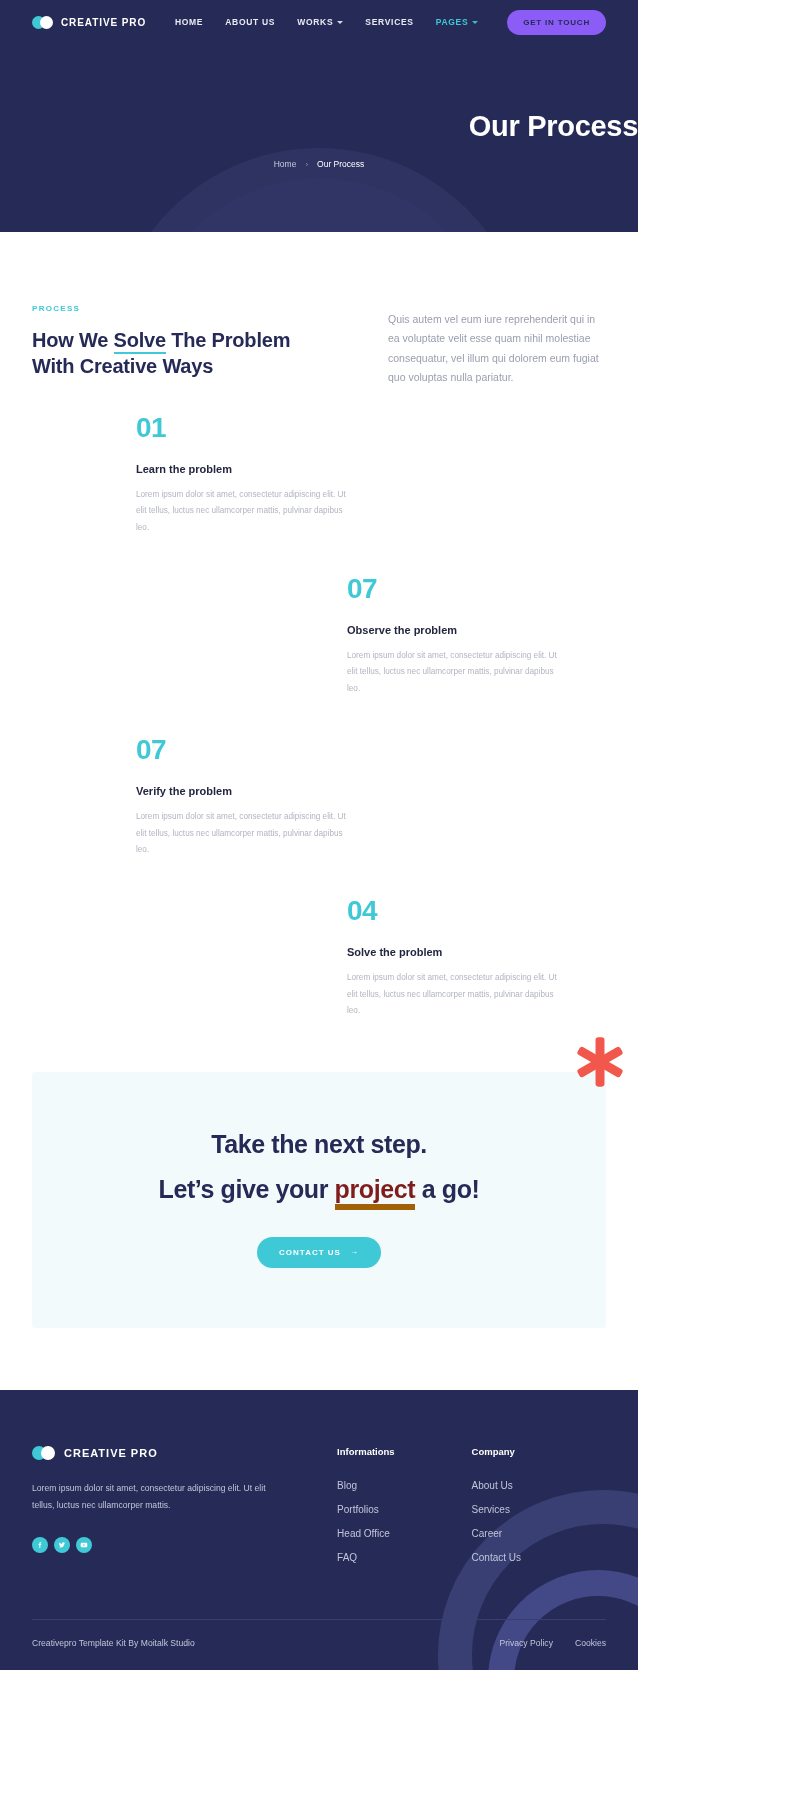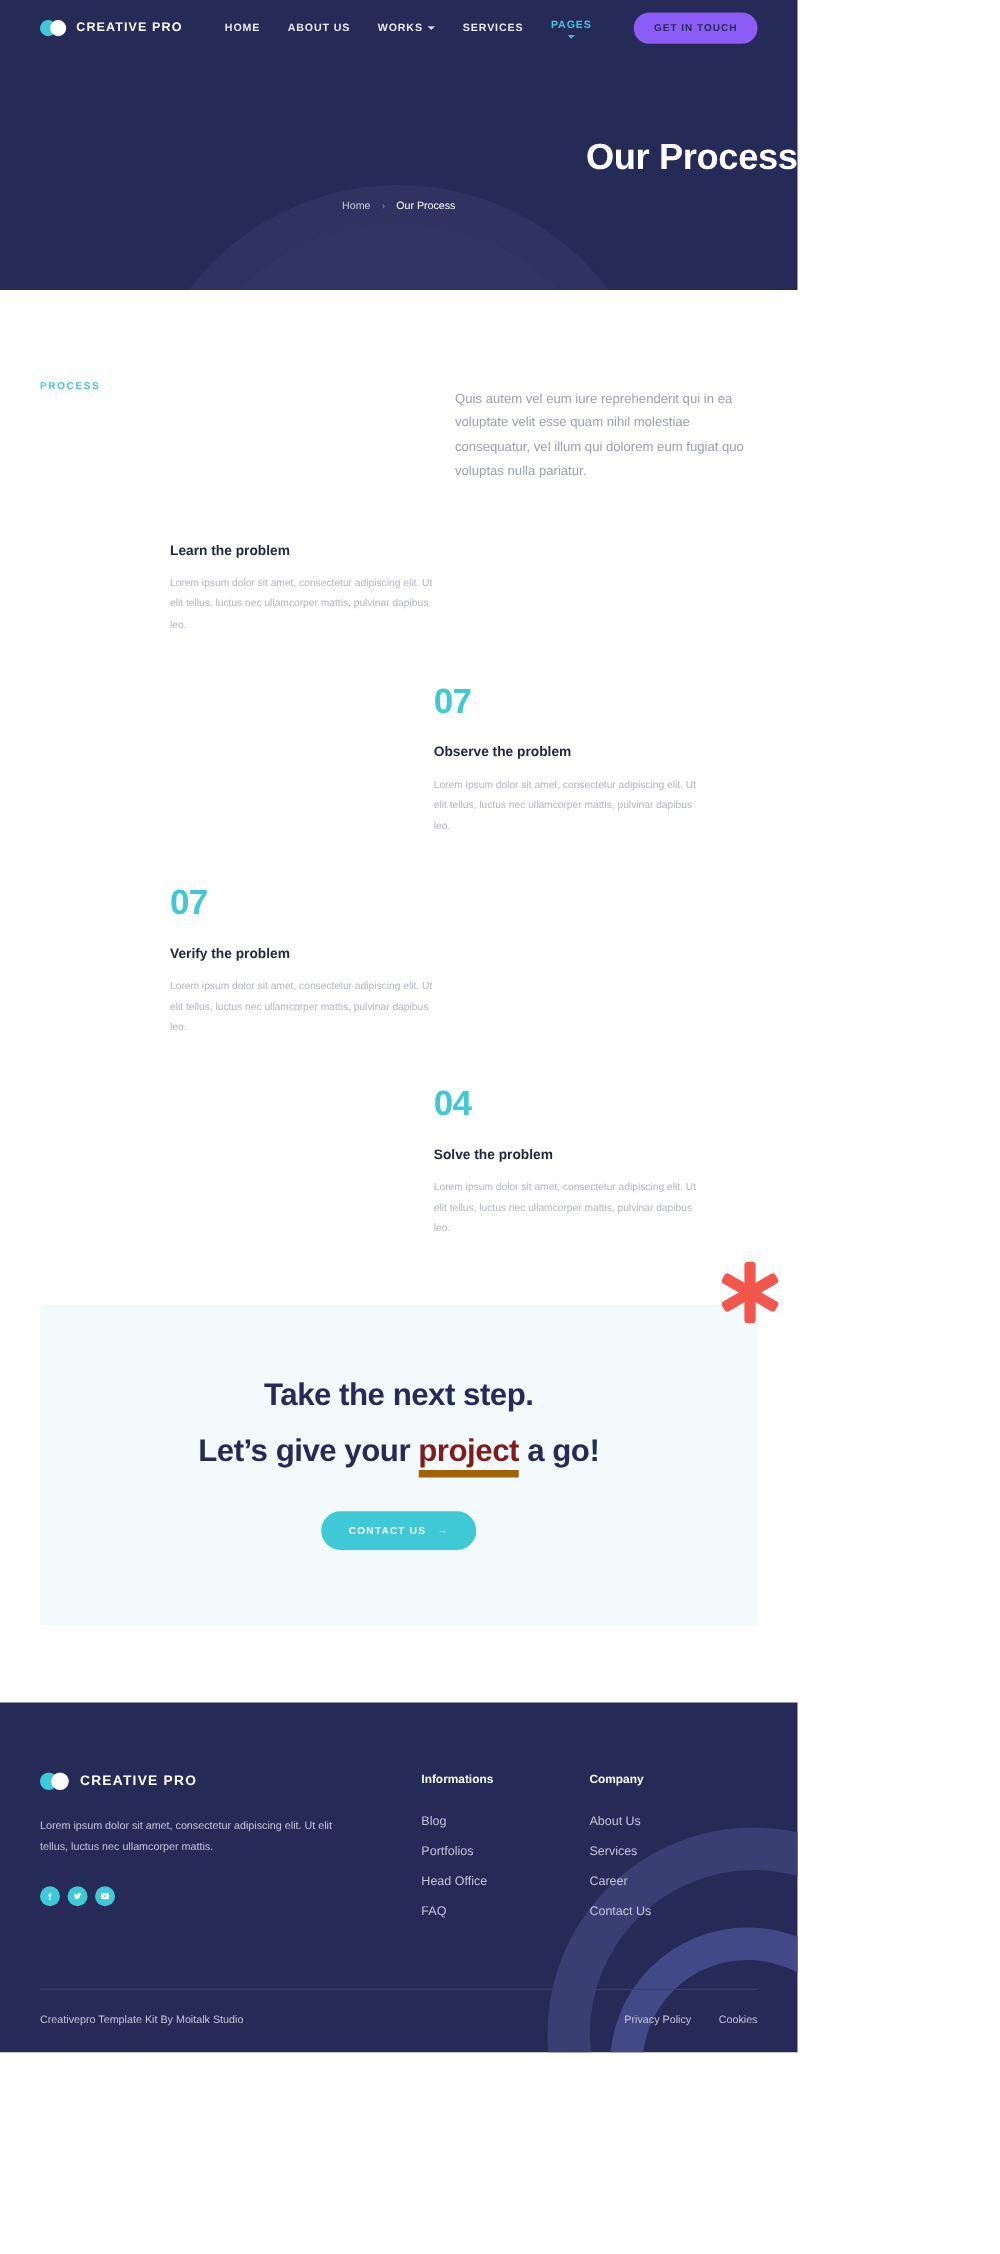--- a/index.html
+++ b/index.html
@@ -63,21 +63,21 @@
   .nav-links {
     display:flex; align-items:center; gap:22px;
     margin:0 auto;
   }
   .nav-link {
     color:#e8eaf4; font-size:8.5px; font-weight:700;
     letter-spacing:.7px; text-decoration:none;
     display:flex; align-items:center; gap:4px;
     cursor:pointer;
   }
-  .nav-link.active { color:#3FC9D6;flex-direction:column; }
+  .nav-link.active { color:#3FC9D6; }
   .caret {
     width:0;height:0;
     border-left:3px solid transparent;
     border-right:3px solid transparent;
     border-top:3.5px solid currentColor;
     opacity:.9;
   }
   .btn-touch {
     background:#8b5cf6; color:#262A56;
     font-size:8px; font-weight:700; letter-spacing:.8px;
@@ -98,21 +98,21 @@
     margin-top:16px;
     display:flex; align-items:center; justify-content:center; gap:9px;
     font-size:8.5px;
   }
   .crumb { color:#c8cbe0; text-decoration:none; cursor:pointer; }
   .crumb.current { color:#ffffff; }
   .crumb-sep { color:#8e93b8; font-size:8px; }
 
   
   .process { padding:72px 32px 0; position:relative; }
-  .process-top { display:flex; gap:32px; }
+  .process-top { display:flex; gap:56px; }
   .process-left { width:300px; }
   .eyebrow {
     color:#3FC9D6; font-size:8px; font-weight:700;
     letter-spacing:1.3px; margin-bottom:14px;
   }
   .process-head {
     color:#262A56; font-size:20px; font-weight:700;
     line-height:1.32; letter-spacing:-.2px;
   }
   .u-teal {
@@ -298,29 +298,31 @@
         <span class="crumb-sep">›</span>
         <span class="crumb current">Our Process</span>
       </div>
     </div>
   </section>
 
   <section class="process">
     <div class="process-top">
       <div class="process-left">
         <div class="eyebrow">PROCESS</div>
+        <h2 class="process-head"><span>How We </span><span class="u-teal">Solve</span><span> The Problem With Creative Ways</span></h2>
       </div>
       <div class="process-right">
         <p class="lede">Quis autem vel eum iure reprehenderit qui in ea voluptate velit esse quam nihil molestiae consequatur, vel illum qui dolorem eum fugiat quo voluptas nulla pariatur.</p>
       </div>
     </div>
 
     <div class="steps">
       <div class="step left">
         <div class="step-inner">
+          <div class="step-num">01</div>
           <div class="step-title">Learn the problem</div>
           <div class="step-desc">Lorem ipsum dolor sit amet, consectetur adipiscing elit. Ut elit tellus, luctus nec ullamcorper mattis, pulvinar dapibus leo.</div>
         </div>
       </div>
       <div class="step right">
         <div class="step-inner">
           <div class="step-num">07</div>
           <div class="step-title">Observe the problem</div>
           <div class="step-desc">Lorem ipsum dolor sit amet, consectetur adipiscing elit. Ut elit tellus, luctus nec ullamcorper mattis, pulvinar dapibus leo.</div>
         </div>

